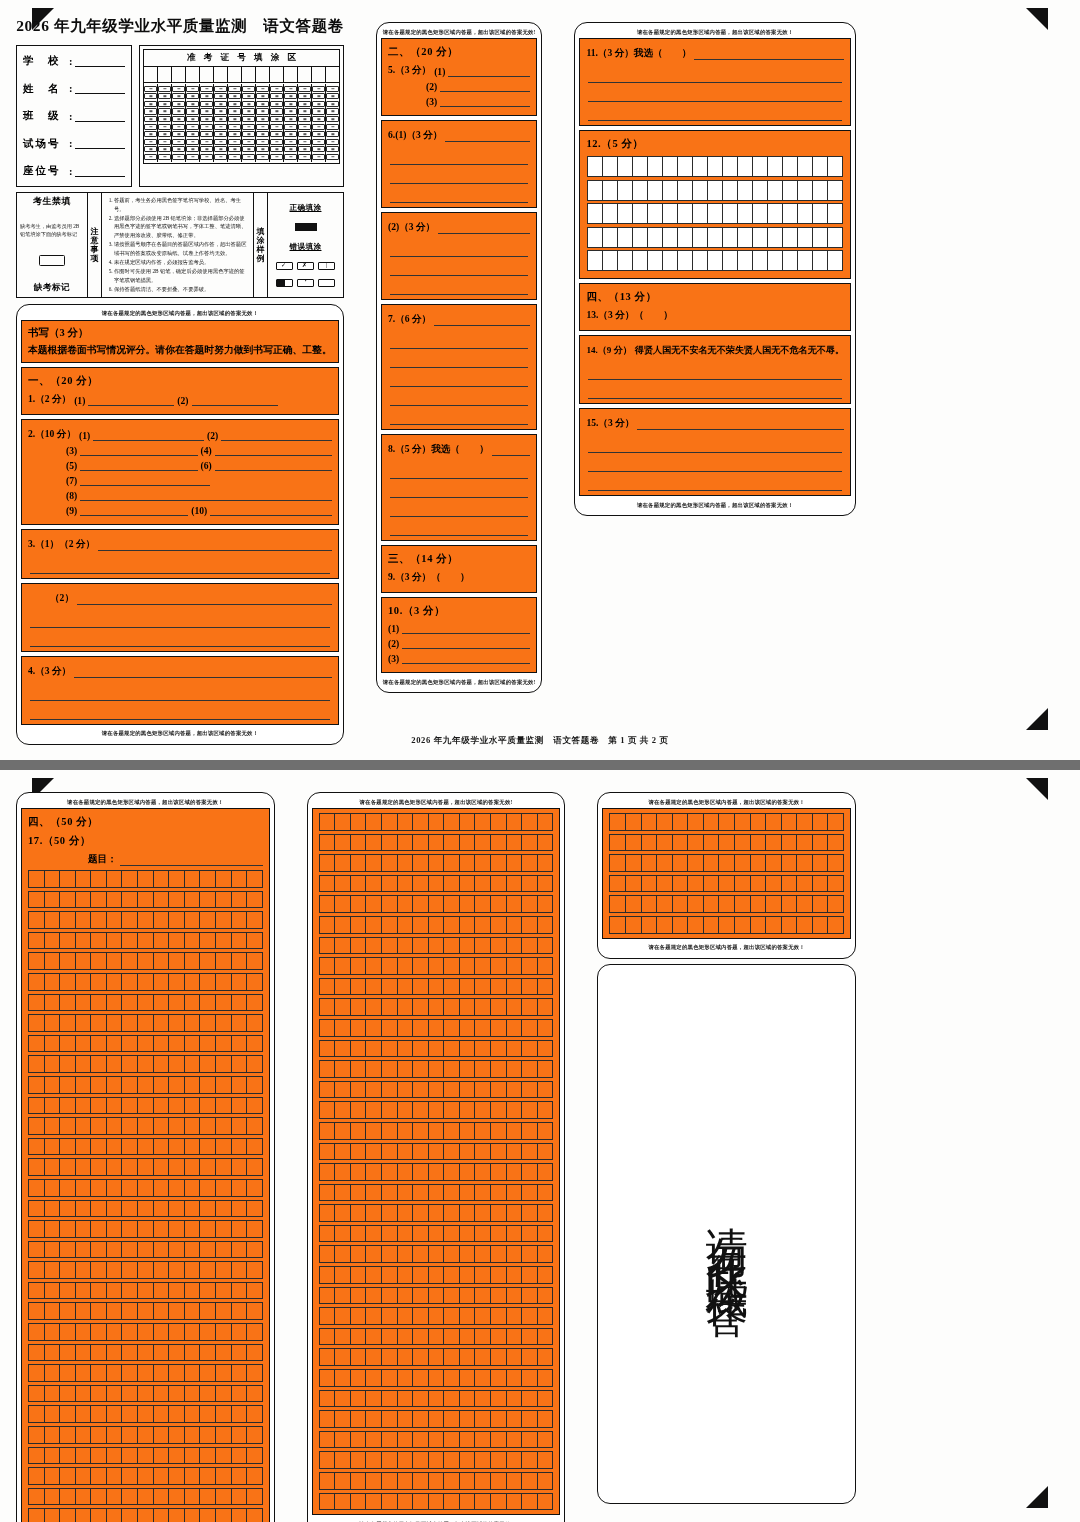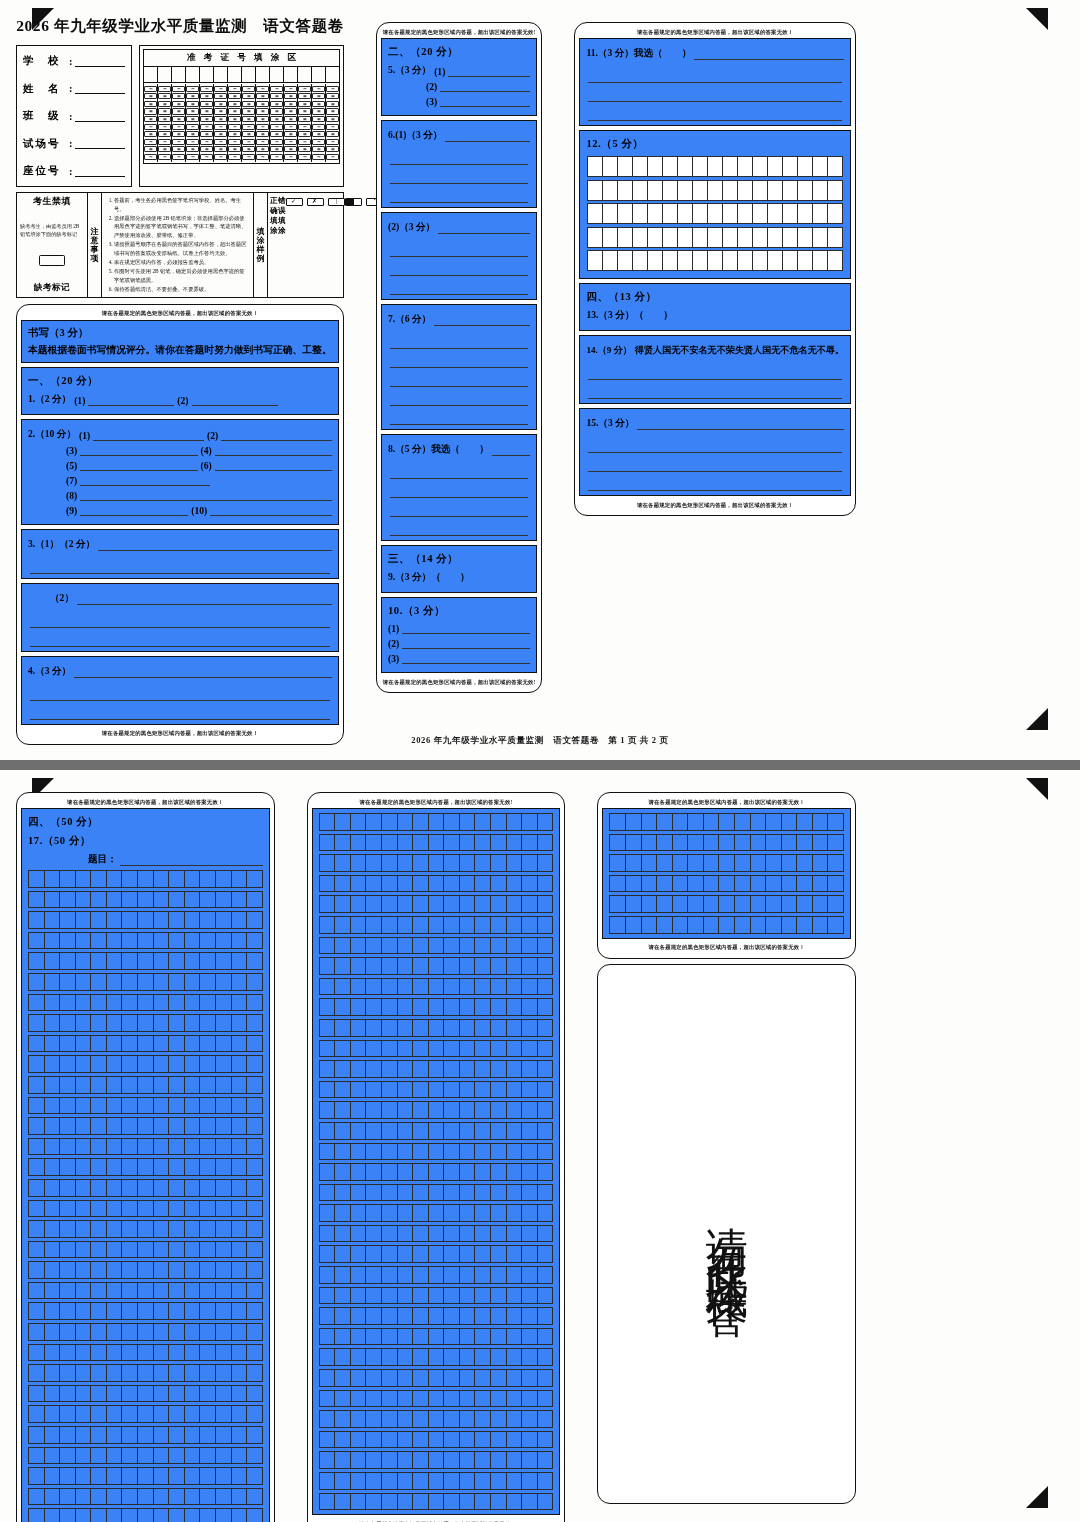--- a/index.html
+++ b/index.html
@@ -64,21 +64,21 @@
     font-size: 5.4px;
     letter-spacing: .2px;
     color: #222;
     padding: 1.5px 0 2.5px 0;
     font-weight: bold;
   }
   .box {
     border: 1.3px solid #111;
     margin-bottom: 4px;
     padding: 4px 6px;
-    background: #3b82f6;
+    background: #f97316;
   }
   .box:last-child { margin-bottom: 0; }
 
   
   .main-title {
     text-align: center;
     font-size: 15.5px;
     font-weight: bold;
     letter-spacing: .6px;
     margin: 2px 0 8px 0;
@@ -172,21 +172,21 @@
     flex: 1; border: 1.4px solid #111; border-left: none;
     padding: 3px 4px; font-size: 5.3px; line-height: 1.62;
     color: #151515;
   }
   .noticelist li { margin-bottom: .6px; }
   .noticelist ol { margin: 0; padding-left: 8px; }
 
   .fillex {
     width: 76px; border: 1.4px solid #111; border-left: none;
     text-align: center; padding: 3px 2px;
-    display: flex; flex-direction: row; justify-content: space-evenly;
+    display: flex; flex-direction: column; justify-content: space-evenly; text-decoration: underline;
   }
   .fillex .cap { font-size: 7.6px; font-weight: bold; letter-spacing: .4px; }
   .fillex .good {
     width: 22px; height: 8px; background: #111; margin: 3px auto 4px auto;
   }
   .exrow { display: flex; justify-content: center; gap: 4px; margin-top: 2px; }
   .exmark {
     width: 17px; height: 8px; border: 1.2px solid #111;
     position: relative; background: #fff; border-radius: 1px;
   }

